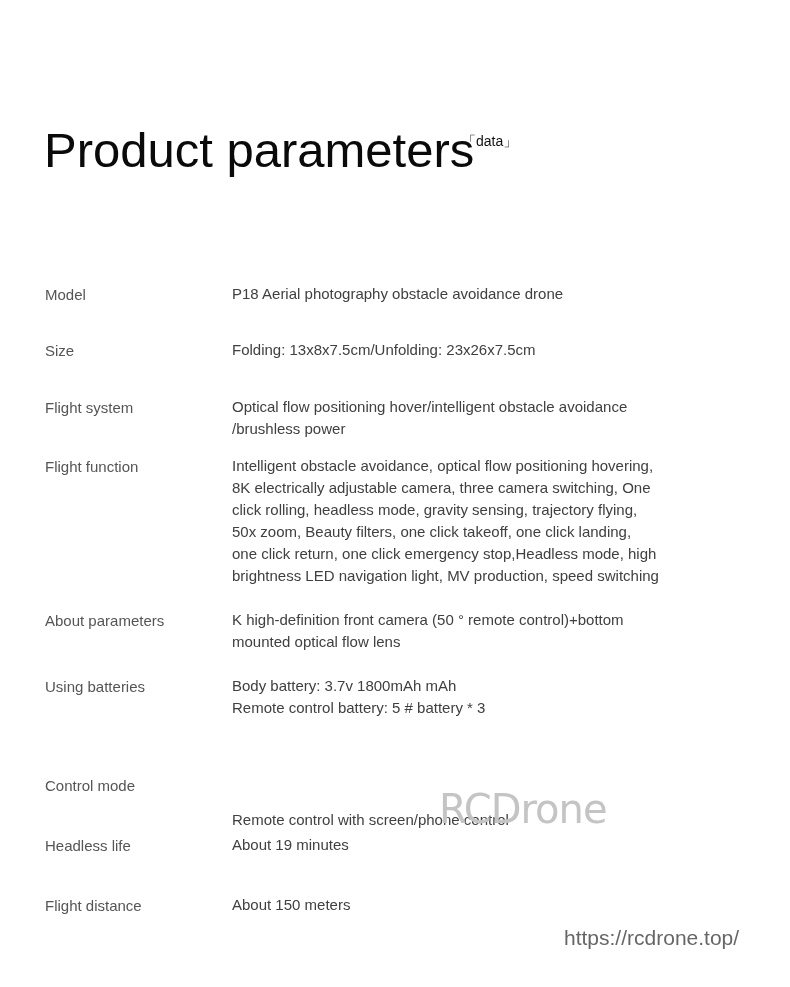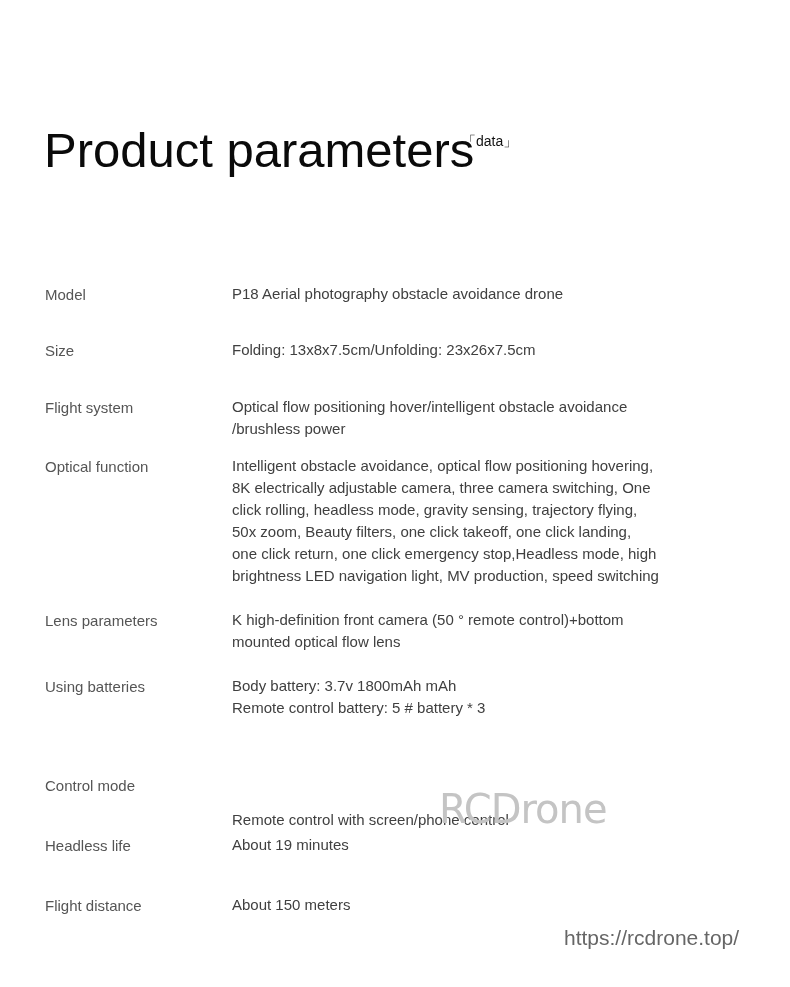--- a/index.html
+++ b/index.html
@@ -47,30 +47,30 @@
 <div class="row">
   <div class="label" style="top:342px">Size</div>
   <div class="value" style="top:339px">Folding: 13x8x7.5cm/Unfolding: 23x26x7.5cm</div>
 </div>
 <div class="row">
   <div class="label" style="top:399px">Flight system</div>
   <div class="value" style="top:396px">Optical flow positioning hover/intelligent obstacle avoidance
 /brushless power</div>
 </div>
 <div class="row">
-  <div class="label" style="top:458px">Optical function</div>
+  <div class="label" style="top:458px">Flight function</div>
   <div class="value" style="top:455px">Intelligent obstacle avoidance, optical flow positioning hovering,
 8K electrically adjustable camera, three camera switching, One
 click rolling, headless mode, gravity sensing, trajectory flying,
 50x zoom, Beauty filters, one click takeoff, one click landing,
 one click return, one click emergency stop,Headless mode, high
 brightness  LED navigation light, MV production, speed switching</div>
 </div>
 <div class="row">
-  <div class="label" style="top:612px">Lens parameters</div>
+  <div class="label" style="top:612px">About parameters</div>
   <div class="value" style="top:609px">K high-definition front camera (50 ° remote control)+bottom
 mounted optical flow lens</div>
 </div>
 <div class="row">
   <div class="label" style="top:678px">Using batteries</div>
   <div class="value" style="top:675px">Body battery: 3.7v 1800mAh mAh
 Remote control battery: 5 # battery * 3</div>
 </div>
 <div class="row">
   <div class="label" style="top:777px">Control mode</div>

